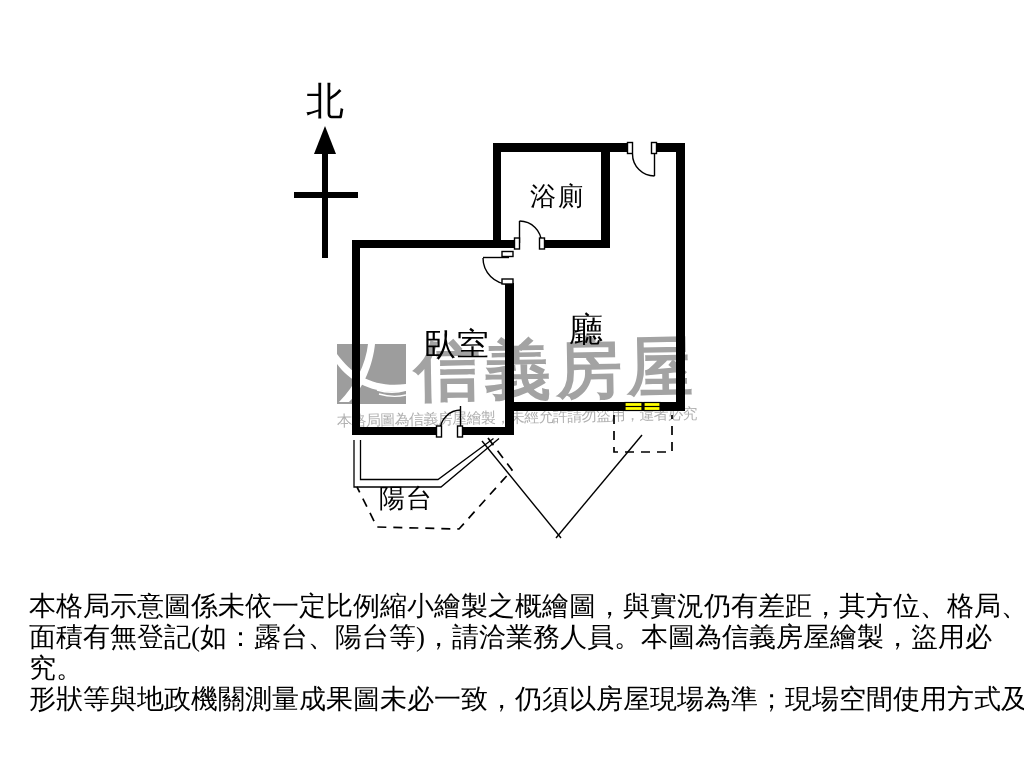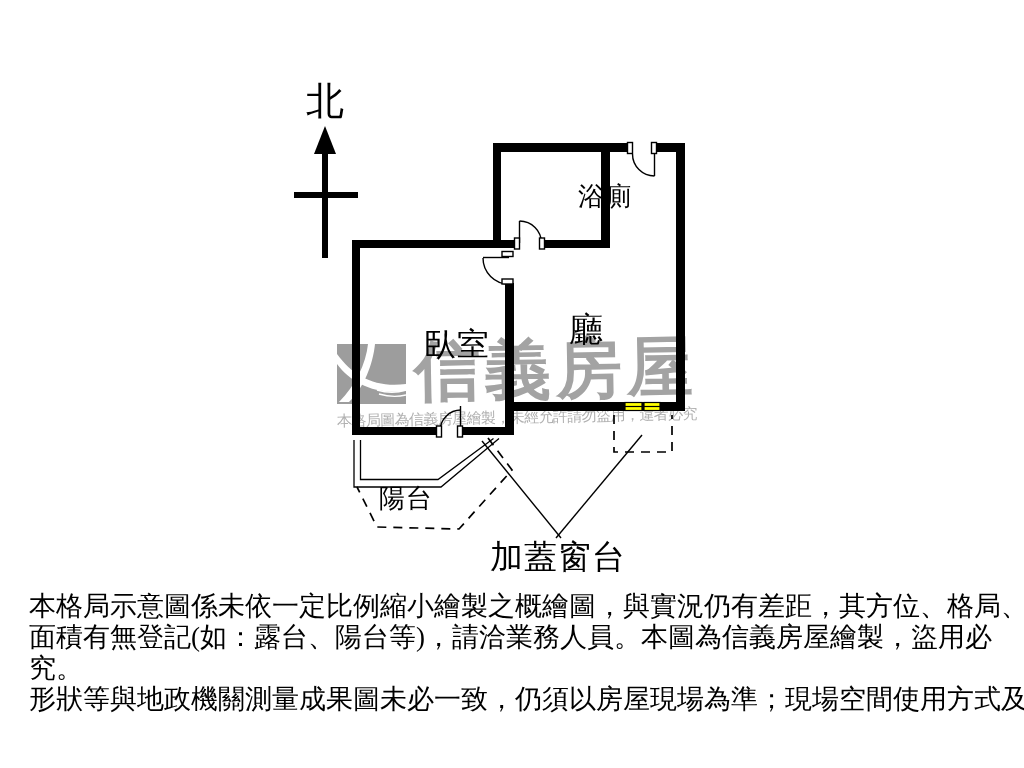--- a/index.html
+++ b/index.html
@@ -109,25 +109,24 @@
       <path d="M614,415 L614,452 L672,452 L672,415"></path>
     </g>
 
     <g stroke="#000" stroke-width="1.4">
       <line x1="482" y1="441" x2="561" y2="538"></line>
       <line x1="642" y1="435" x2="556" y2="538"></line>
     </g>
   </svg>
 
   <div class="label lbl-north" style="left:325px;top:101px;">北</div>
-  <div class="label lbl-bath" style="left:558px;top:196px;margin-left:48px;">浴廁</div>
+  <div class="label lbl-bath" style="left:558px;top:196px;">浴廁</div>
   <div class="label lbl-bed" style="left:457px;top:345px;">臥室</div>
   <div class="label lbl-liv" style="left:586px;top:330px;">廳</div>
   <div class="label lbl-balc" style="left:406px;top:459px;margin-top:39px;">陽台</div>
-  <div class="label lbl-sill" style="left:558px;top:557px;">加蓋窗台</div>
 
   <div class="disclaimer">
     <div>本格局示意圖係未依一定比例縮小繪製之概繪圖，與實況仍有差距，其方位、格局、</div>
     <div>面積有無登記(如：露台、陽台等)，請洽業務人員。本圖為信義房屋繪製，盜用必究。</div>
     <div>形狀等與地政機關測量成果圖未必一致，仍須以房屋現場為準；現場空間使用方式及</div>
   </div>
 
 </div>
 
 </body></html>

